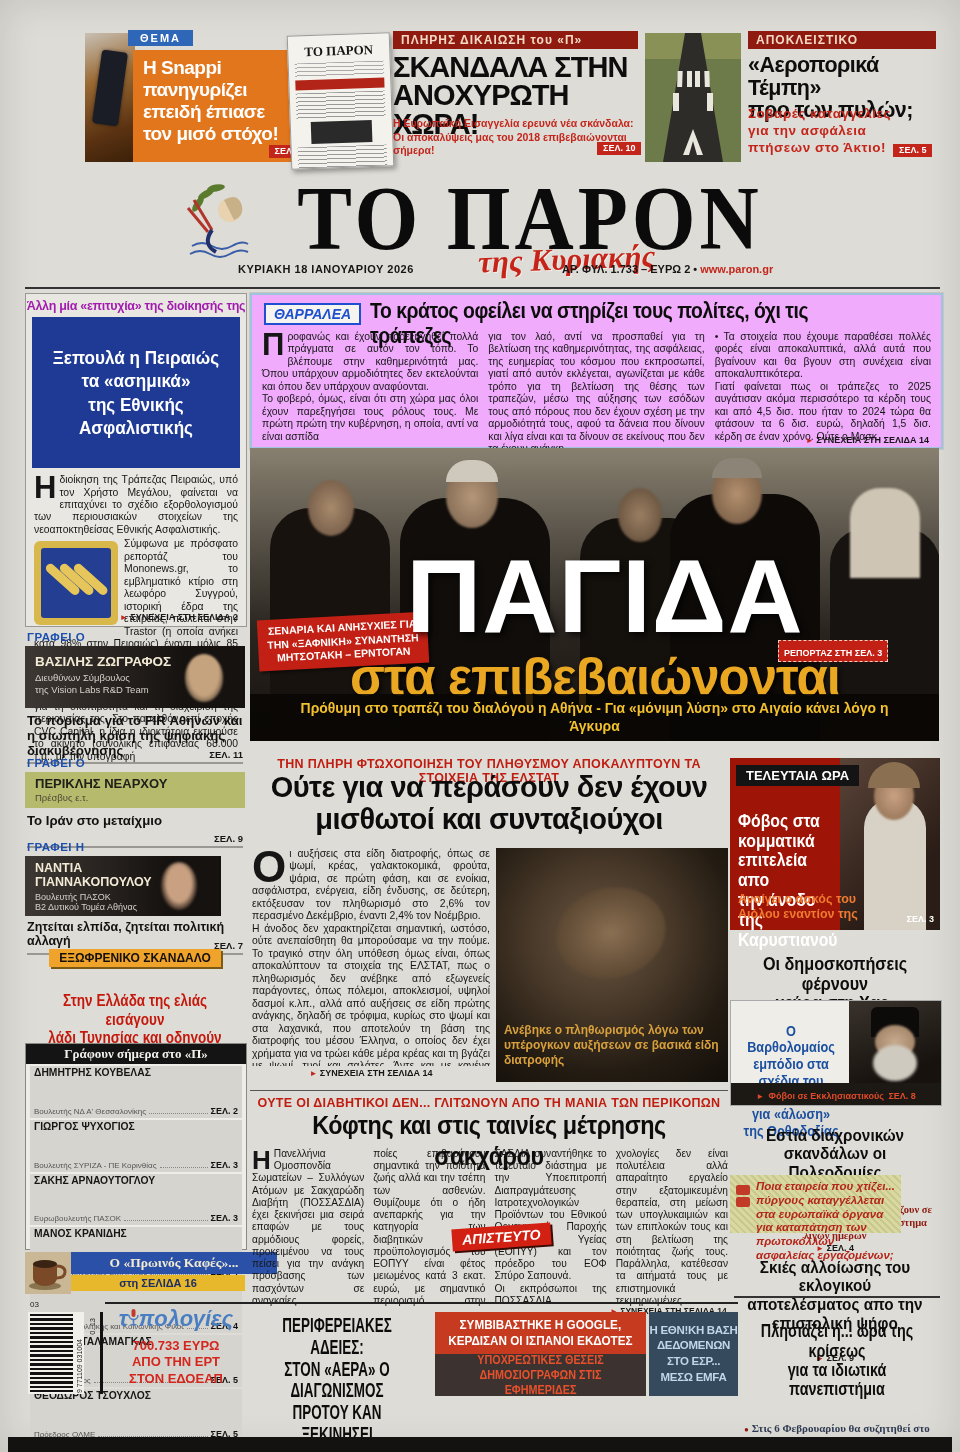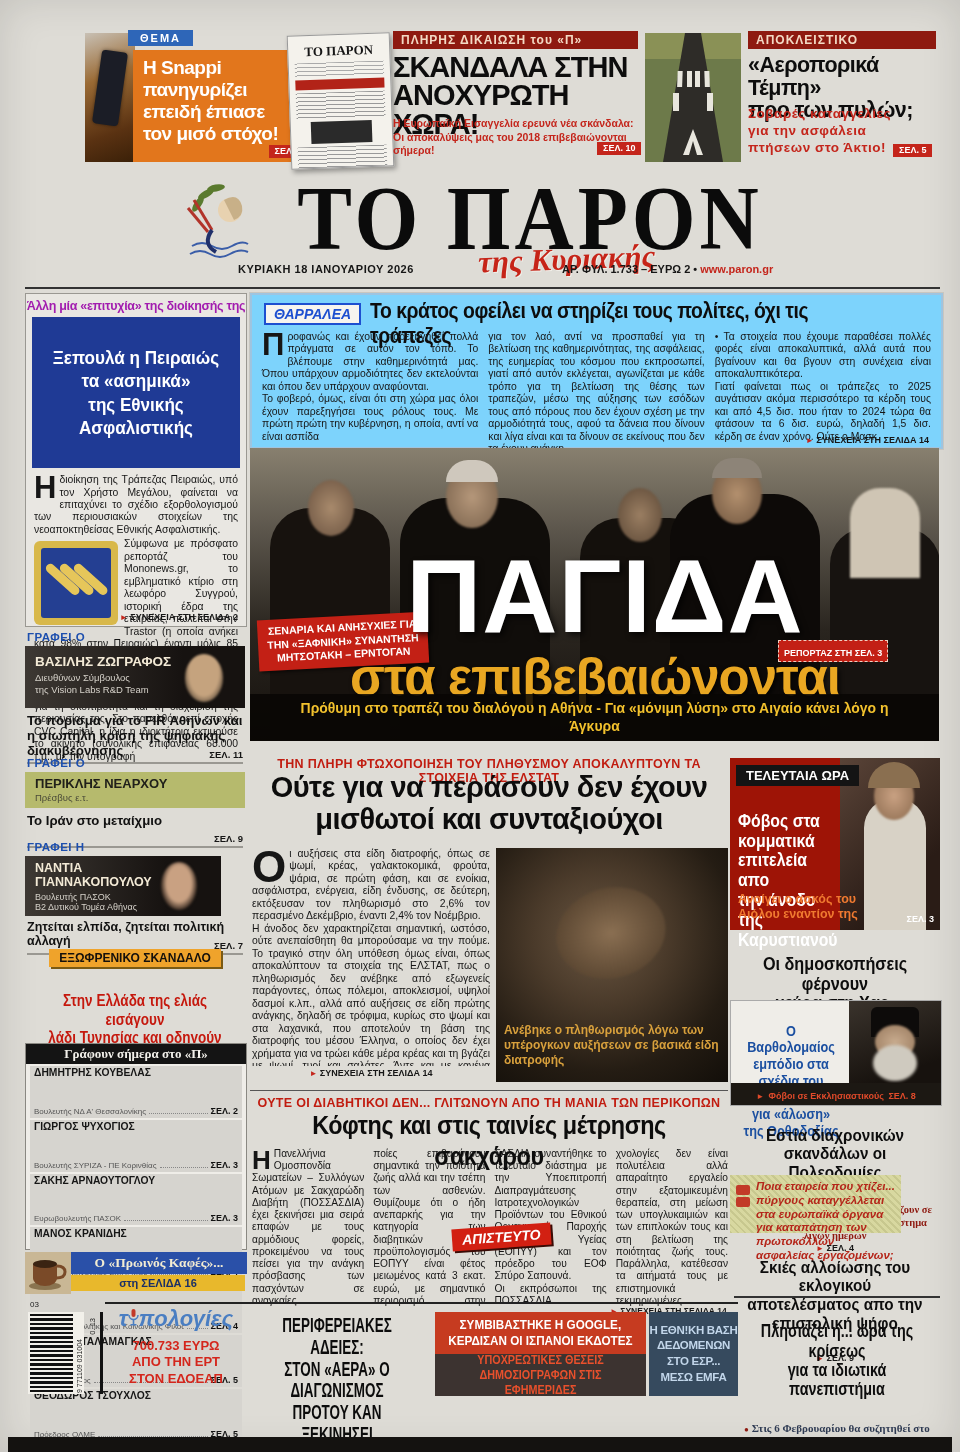--- a/index.html
+++ b/index.html
@@ -291,21 +291,21 @@
   <div class="abs" style="left:25px;top:1252px;width:46px;height:42px;background:#c9b795;">
     <span>
       <svg width="46" height="42" viewBox="0 0 46 42">
         <ellipse cx="20" cy="34" rx="16" ry="4" fill="#8a7450"></ellipse>
         <path d="M8 12 h24 v14 a12 8 0 0 1 -24 0 z" fill="#7a4a28"></path>
         <path d="M32 14 q8 0 8 6 t-9 6" fill="none" stroke="#7a4a28" stroke-width="3"></path>
         <ellipse cx="20" cy="12" rx="12" ry="4" fill="#3a2312"></ellipse>
       </svg>
     </span>
   </div>
-  <div class="abs serif ctr" style="left:71px;top:1252px;width:176px;background:#2a50a8;color:#f3ecd2;font-weight:bold;font-size:13.5px;padding:3px 0;">Ο «Πρωινός Καφές»...</div>
+  <div class="abs serif ctr" style="left:71px;top:1252px;width:206px;background:#2a50a8;color:#f3ecd2;font-weight:bold;font-size:13.5px;padding:3px 0;">Ο «Πρωινός Καφές»...</div>
   <div class="abs ctr" style="left:71px;top:1275px;width:174px;background:#e8b82c;color:#1a2f66;font-weight:bold;font-size:11px;padding:2px 0;">στη ΣΕΛΙΔΑ 16</div>
 
   <div class="abs" style="left:30px;top:1300px;font-size:8px;color:#222;">03</div>
   <div class="abs" style="left:28px;top:1312px;width:56px;height:82px;background:#f2f0ea;display:flex;">
     <div style="flex:1;background:repeating-linear-gradient(180deg,#111 0 2px,transparent 2px 4px,#111 4px 7px,transparent 7px 9px);margin:2px;"></div>
     <div style="writing-mode:vertical-rl;transform:rotate(180deg);font-size:7px;color:#222;padding:1px;">9 771109 031004</div>
   </div>
   <div class="abs" style="left:100px;top:1312px;width:3px;height:82px;background:#111;"></div>
   <div class="abs" style="left:88px;top:1318px;font-size:7.5px;writing-mode:vertical-rl;transform:rotate(180deg);color:#222;">0. 13</div>
 
@@ -316,21 +316,21 @@
             <path d="M1 6 a4.5 4.5 0 0 0 9 0" fill="none" stroke="#4a7ec2" stroke-width="1.5"></path>
             <rect x="4.7" y="11" width="1.6" height="4" fill="#4a7ec2"></rect>
             <rect x="2.5" y="15" width="6" height="1.5" fill="#4a7ec2"></rect>
           </svg></span><span>πολογίες</span>
     </div>
     <div class="pre" style="margin-top:8px;color:#d4261c;font-weight:800;font-size:13px;line-height:1.25;">700.733 ΕΥΡΩ
 ΑΠΟ ΤΗΝ ΕΡΤ
 ΣΤΟΝ ΕΔΟΕΑΠ</div>
   </div>
 
-  <div class="abs" style="left:250px;top:293px;width:689px;height:152px;background:#7dd3fc;border:2px solid #9ec4e0;box-shadow:0 0 0 1px #c8c6c0;">
+  <div class="abs" style="left:250px;top:293px;width:689px;height:152px;background:#f0abfc;border:2px solid #9ec4e0;box-shadow:0 0 0 1px #c8c6c0;">
     <span class="abs" style="left:12px;top:8px;border:2px solid #1d4fd0;color:#1d4fd0;font-weight:800;font-style:italic;font-size:14px;padding:1px 8px;background:#f6f4ef;">ΘΑΡΡΑΛΕΑ</span>
     <div class="abs" style="left:118px;top:4px;width:566px;font-weight:800;font-size:21.5px;letter-spacing:-.5px;color:#0d0d0d;">
       <span class="condL">Το κράτος οφείλει να στηρίζει τους πολίτες, όχι τις τράπεζες</span>
     </div>
     <div class="abs" style="left:10px;top:36px;right:10px;bottom:16px;display:flex;gap:10px;">
       <div class="body-txt just" style="flex:1;">
         <span class="dropcap">Π</span><span class="pre">ροφανώς και έχουν παρεξηγηθεί πολλά πράγματα σε αυτόν τον τόπο. Το βλέπουμε στην καθημερινότητά μας. Όπου υπάρχουν αρμοδιότητες δεν εκτελούνται και όπου δεν υπάρχουν αναφύονται.
 Το φοβερό, όμως, είναι ότι στη χώρα μας όλοι έχουν παρεξηγήσει τους ρόλους τους. Με πρώτη πρώτη την κυβέρνηση, η οποία, αντί να είναι ασπίδα</span>
       </div>
       <div class="body-txt just pre" style="flex:1;">για τον λαό, αντί να προσπαθεί για τη βελτίωση της καθημερινότητας, της ασφάλειας, της ευημερίας του κόσμου που εκπροσωπεί, γιατί από αυτόν εκλέγεται, αγωνίζεται με κάθε τρόπο για τη βελτίωση της θέσης των τραπεζών, μέσω της αύξησης των εσόδων τους από πόρους που δεν έχουν σχέση με την αρμοδιότητά τους, αφού τα δάνεια που δίνουν και λίγα είναι και τα δίνουν σε εκείνους που δεν τα έχουν ανάγκη.</div>

